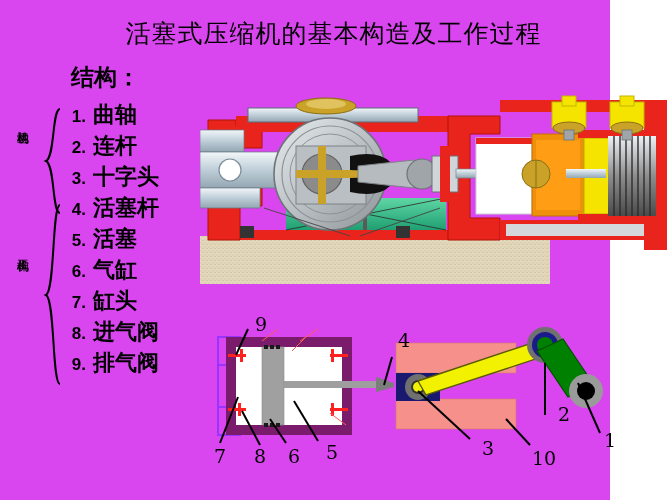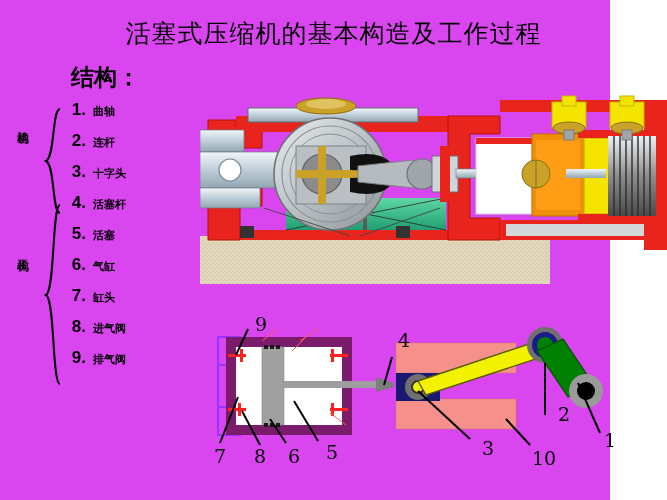--- a/index.html
+++ b/index.html
@@ -71,21 +71,21 @@
     width: 46px;
     text-align: right;
     font-family: "Liberation Sans", sans-serif;
     font-size: 17px;
     font-weight: bold;
   }
   .li-text {
     display: inline-block;
     margin-left: 7px;
     font-family: "DejaVu Sans", sans-serif;
-    font-size: 11px;
+    font-size: 22px;
     font-weight: bold;
   }
 
   
   .vlabel {
     position: absolute;
     font-family: "DejaVu Sans", sans-serif;
     font-size: 12px;
     font-weight: normal;
     color: #000000;

